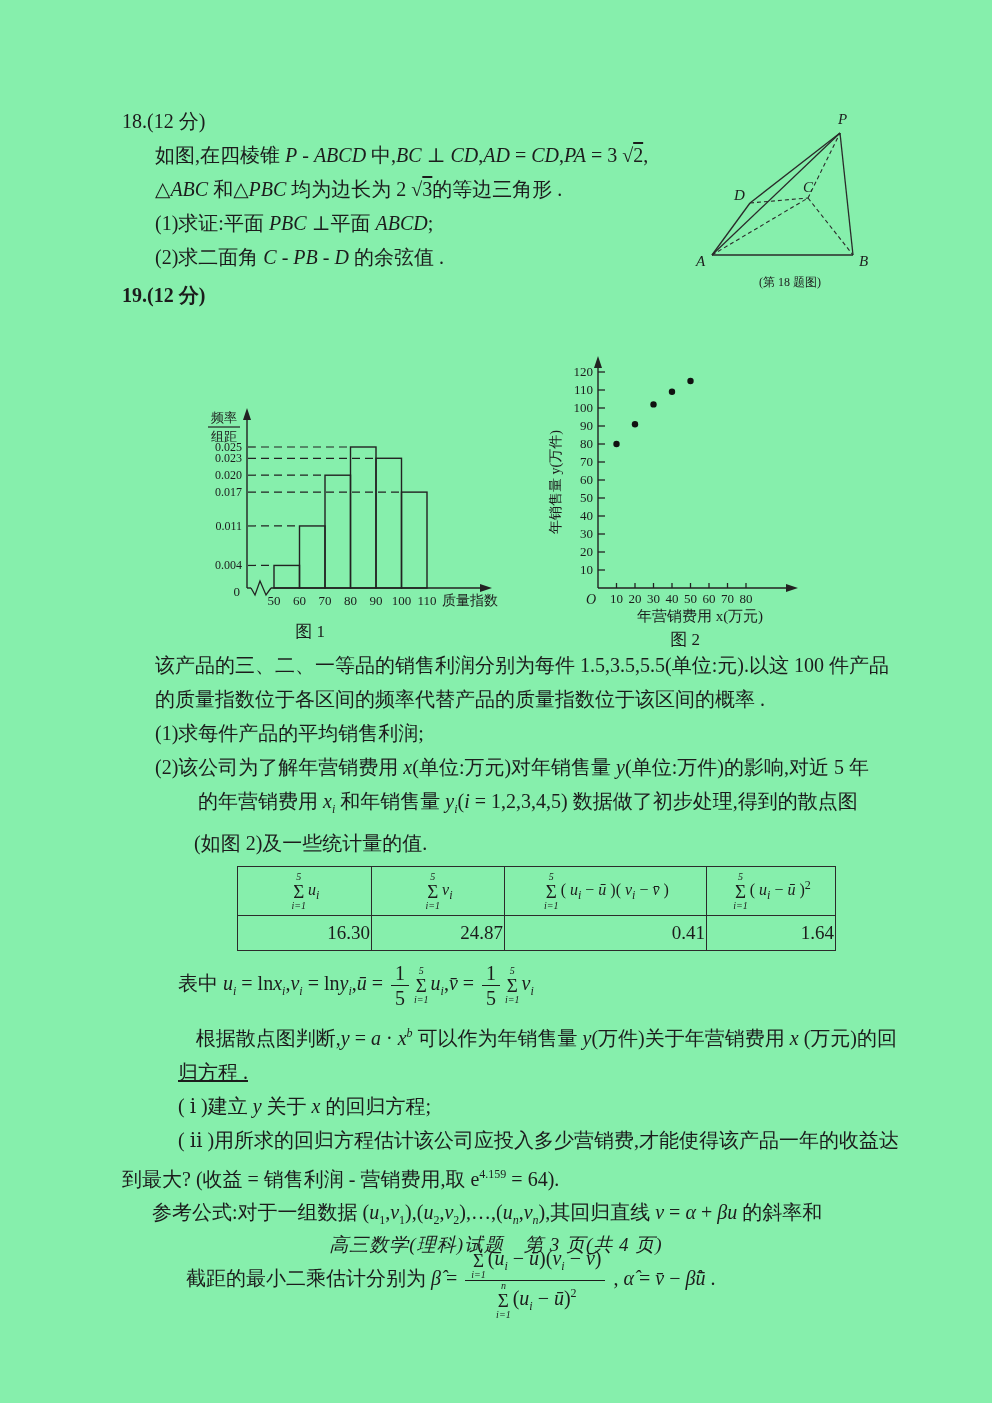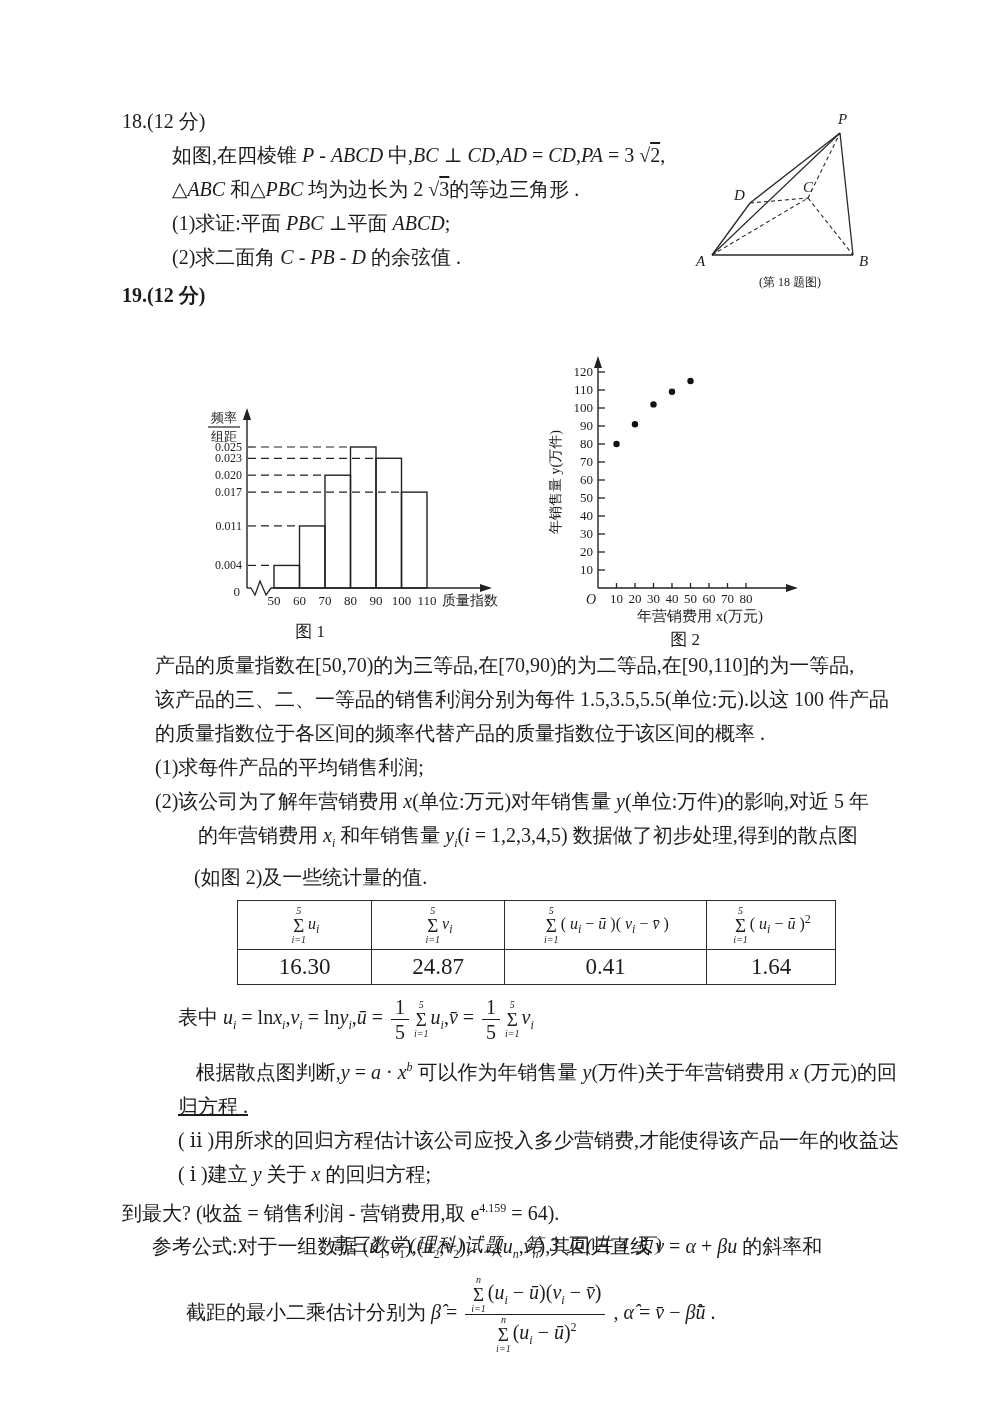--- a/index.html
+++ b/index.html
@@ -1,48 +1,48 @@
 <!DOCTYPE html>
 <html><head>
 <meta charset="utf-8">
 <style>
   html,body{margin:0;padding:0;background:#d9d9d6;}
-  #page{position:relative;width:992px;height:1403px;margin:0 auto;background:#ffffff;
+  #page{position:relative;width:992px;height:1403px;margin:0 auto;background:#86efac;
         font-family:"Liberation Serif","DejaVu Serif",serif;color:#1c1c1c;overflow:hidden;}
   .abs{position:absolute;}
   .line{font-size:20px;line-height:34px;white-space:nowrap;}
   .m{font-style:italic;font-family:"Liberation Serif","DejaVu Serif",serif;}
   .sup{vertical-align:super;font-size:12px;}
   .sub{vertical-align:sub;font-size:12px;}
   .ol{text-decoration:overline;}
   .sum{display:inline-flex;flex-direction:column;align-items:center;vertical-align:middle;
        line-height:1;margin:0 2px;}
   .sum .sum-t,.sum .sum-b{font-size:10px;font-style:italic;line-height:1;}
   .sum .sum-m{font-size:19px;line-height:1;}
   .frac{display:inline-flex;flex-direction:column;text-align:center;vertical-align:middle;
         margin:0 3px;line-height:1.2;}
   .frac .fnum{border-bottom:1.4px solid #1c1c1c;padding:0 4px;}
   .frac .fden{padding:0 4px;}
   table.stats{border-collapse:collapse;font-size:18px;}
   table.stats td{border:1.6px solid #2b2b2b;text-align:center;vertical-align:middle;}
   table.stats .hrow td{height:46px;font-size:16px;}
-  table.stats .vrow td{height:32px;font-size:23px;}
+  table.stats .vrow td{height:32px;font-size:19px;text-align:right;}
   .caption{font-size:17px;text-align:center;}
   .figcap{font-size:12px;text-align:center;}
   svg text{font-family:"Liberation Serif","DejaVu Serif",serif;fill:#1c1c1c;}
   .footer{width:100%;text-align:center;font-size:19px;letter-spacing:1px;font-style:italic;}
 </style>
 </head>
 <body>
 
 <div id="page">
 
   <div class="abs" style="left:122px;top:104px;width:580px;">
     <div class="line">18.(12 分)</div>
-    <div style="margin-left:50px;">
+    <div style="margin-left:33px;">
       <div class="line">如图,在四棱锥 <span class="m">P</span> - <span class="m">ABCD</span> 中,<span class="m">BC</span> ⊥ <span class="m">CD</span>,<span class="m">AD</span> = <span class="m">CD</span>,<span class="m">PA</span> = 3 √<span class="ol">2</span>,</div>
       <div class="line">△<span class="m">ABC</span> 和△<span class="m">PBC</span> 均为边长为 2 √<span class="ol">3</span>的等边三角形 .</div>
       <div class="line">(1)求证:平面 <span class="m">PBC</span> ⊥平面 <span class="m">ABCD</span>;</div>
       <div class="line">(2)求二面角 <span class="m">C</span> - <span class="m">PB</span> - <span class="m">D</span> 的余弦值 .</div>
     </div>
   </div>
 
   <div class="abs" style="left:690px;top:100px;width:200px;">
     <svg width="200" height="170" viewBox="0 0 200 170">
       <g stroke="#2a2a2a" stroke-width="1.3" fill="none">
@@ -168,21 +168,20 @@
         <circle cx="132" cy="49.79999999999998" r="3.2" fill="#111"></circle>
         <circle cx="150.5" cy="39" r="3.2" fill="#111"></circle>
         <text x="160" y="279" text-anchor="middle" font-size="15">年营销费用 x(万元)</text>
         <text x="20" y="140" text-anchor="middle" font-size="14" transform="rotate(-90 20 140)">年销售量 y(万件)</text>
       </svg>
     <div class="caption" style="width:290px;">图 2</div>
   </div>
 
   <div class="abs" style="left:122px;top:648px;width:775px;">
     <div style="margin-left:33px;">
-      <div class="line">产品的质量指数在[50,70)的为三等品,在[70,90)的为二等品,在[90,110]的为一等品,</div>
       <div class="line">该产品的三、二、一等品的销售利润分别为每件 1.5,3.5,5.5(单位:元).以这 100 件产品</div>
       <div class="line">的质量指数位于各区间的频率代替产品的质量指数位于该区间的概率 .</div>
       <div class="line">(1)求每件产品的平均销售利润;</div>
       <div class="line">(2)该公司为了解年营销费用 <span class="m">x</span>(单位:万元)对年销售量 <span class="m">y</span>(单位:万件)的影响,对近 5 年</div>
       <div class="line" style="margin-left:43px;">的年营销费用 <span class="m">x</span><span class="m sub">i</span> 和年销售量 <span class="m">y</span><span class="m sub">i</span>(<span class="m">i</span> = 1,2,3,4,5) 数据做了初步处理,得到的散点图</div>
       <div class="line" style="margin-left:39px;">(如图 2)及一些统计量的值.</div>
     </div>
 
     <table class="stats" style="margin-left:115px;margin-top:6px;">
       <tbody>
@@ -227,22 +226,22 @@
         </span><span class="m">u</span><span class="m sub">i</span>,<span class="m">v̄</span> = <span class="frac">
           <span class="fnum">1</span>
           <span class="fden">5</span>
         </span><span class="sum">
           <span class="sum-t">5</span>
           <span class="sum-m">Σ</span>
           <span class="sum-b">i=1</span>
         </span><span class="m">v</span><span class="m sub">i</span></div>
     <div class="line" style="margin-left:56px;margin-top:6px;text-align:right;">根据散点图判断,<span class="m">y</span> = <span class="m">a</span> · <span class="m">x</span><span class="m sup">b</span> 可以作为年销售量 <span class="m">y</span>(万件)关于年营销费用 <span class="m">x</span> (万元)的回</div>
     <div class="line" style="margin-left:56px;text-decoration:underline;">归方程 .</div>
+    <div class="line" style="margin-left:56px;">( ⅰ )建立 <span class="m">y</span> 关于 <span class="m">x</span> 的回归方程;</div>
     <div class="line" style="margin-left:56px;">( ⅱ )用所求的回归方程估计该公司应投入多少营销费,才能使得该产品一年的收益达</div>
-    <div class="line" style="margin-left:56px;">( ⅰ )建立 <span class="m">y</span> 关于 <span class="m">x</span> 的回归方程;</div>
     <div class="line" style="">到最大? (收益 = 销售利润 - 营销费用,取 e<span class="sup">4.159</span> = 64).</div>
     <div class="line" style="margin-left:30px;">参考公式:对于一组数据 (<span class="m">u</span><span class="sub">1</span>,<span class="m">v</span><span class="sub">1</span>),(<span class="m">u</span><span class="sub">2</span>,<span class="m">v</span><span class="sub">2</span>),…,(<span class="m">u</span><span class="m sub">n</span>,<span class="m">v</span><span class="m sub">n</span>),其回归直线 <span class="m">v</span> = <span class="m">α</span> + <span class="m">βu</span> 的斜率和</div>
     <div class="line" style="margin-left:64px;margin-top:4px;white-space:normal;">截距的最小二乘估计分别为 <span class="m">β̂</span> = <span class="frac">
           <span class="fnum"><span class="sum">
               <span class="sum-t">n</span>
               <span class="sum-m">Σ</span>
               <span class="sum-b">i=1</span>
             </span>(<span class="m">u</span><span class="m sub">i</span> − <span class="m">ū</span>)(<span class="m">v</span><span class="m sub">i</span> − <span class="m">v̄</span>)</span>
           <span class="fden"><span class="sum">
               <span class="sum-t">n</span>

